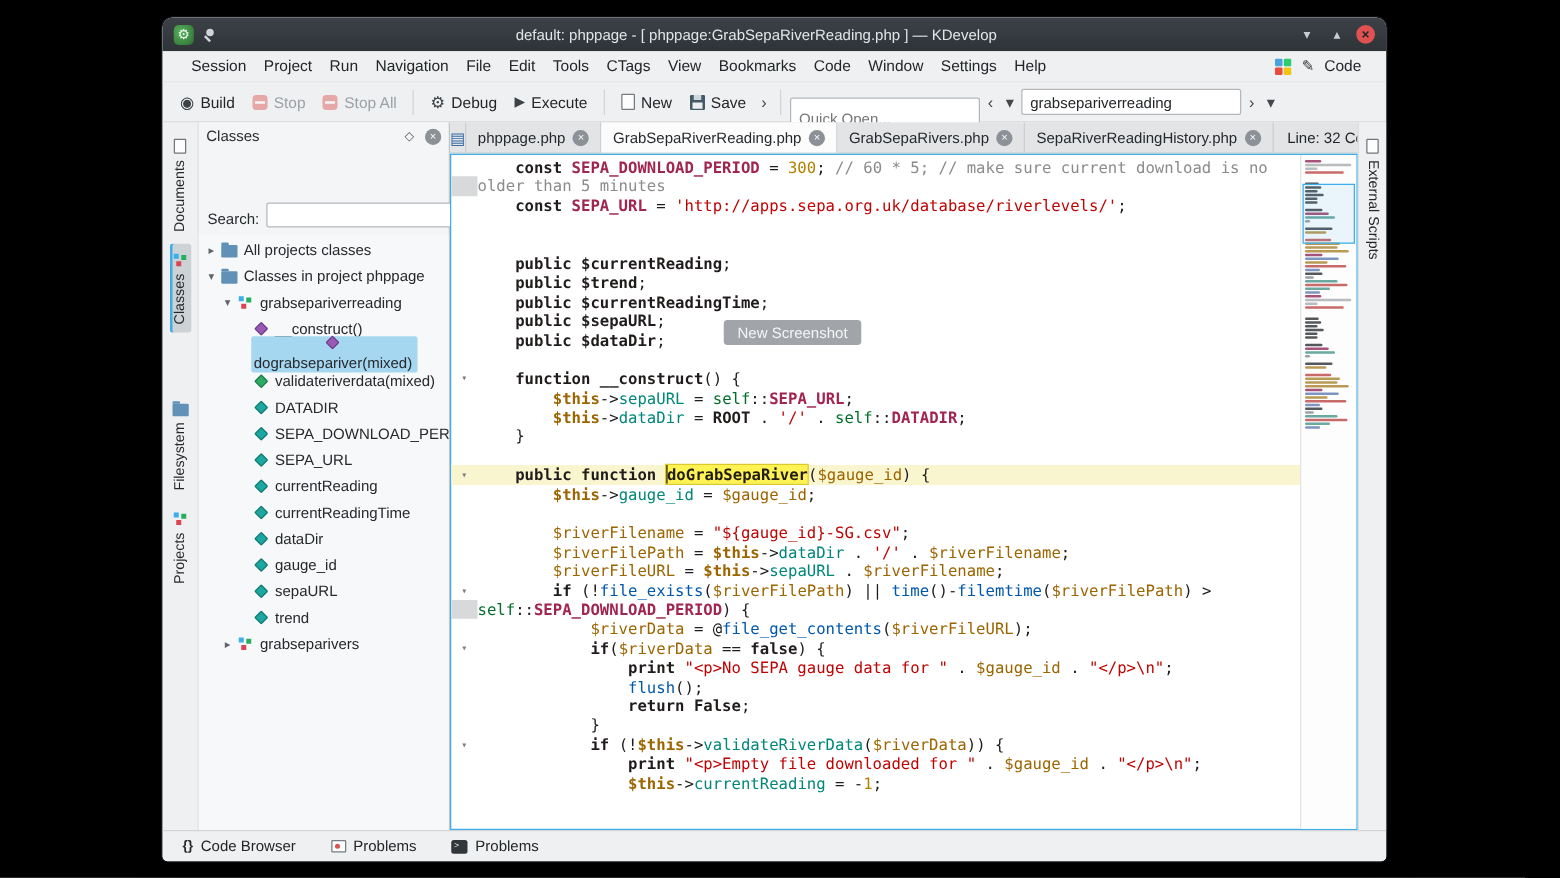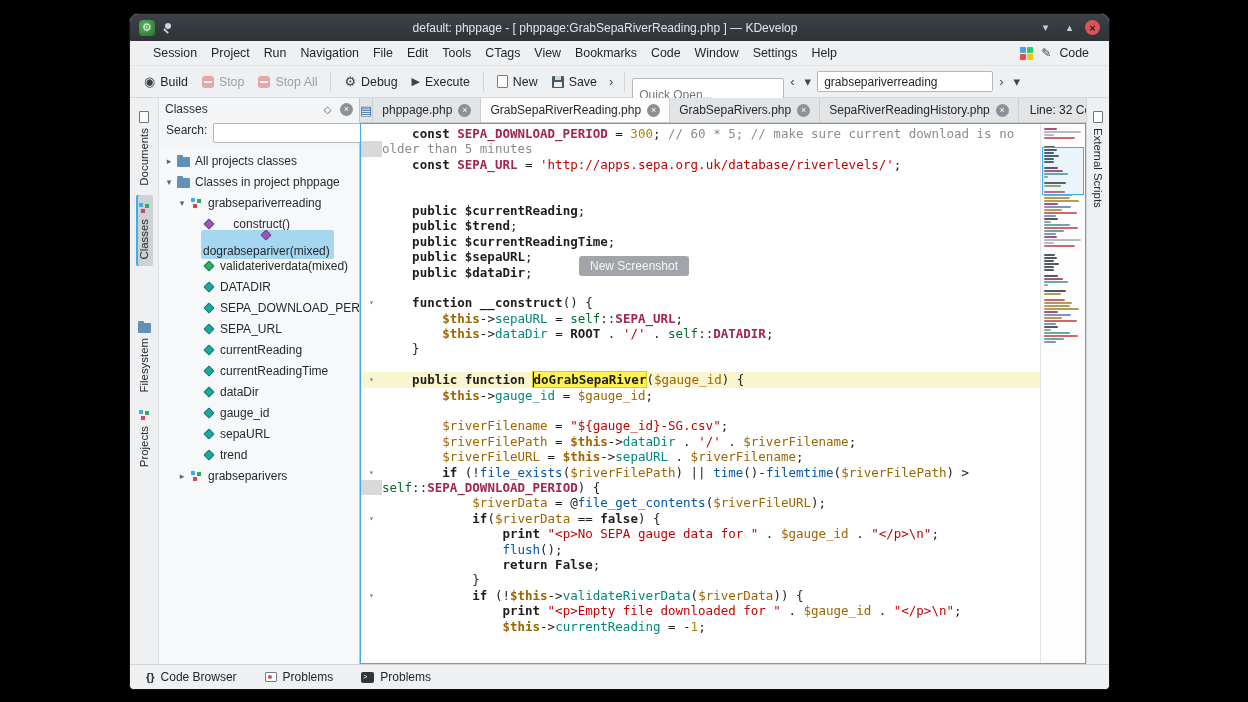--- a/index.html
+++ b/index.html
@@ -71,21 +71,21 @@
   .dia.method{background:#9b59b6;border:1px solid #6f3f86;}
   .dia.method2{background:#2eac66;border:1px solid #1e7a47;}
   .dia.field{background:#1ca8a0;border:1px solid #127a74;}
 
   
   .classes-panel{width:202px;flex:none;display:flex;flex-direction:column;background:#f4f5f6;border-left:1px solid #dcdee0;border-right:1px solid #c4c7c9;}
   .panel-header{height:22px;flex:none;display:flex;align-items:center;gap:5px;padding:0 6px;font-size:12px;color:#2b2e31;}
   .panel-header .sp{flex:1;}
   .ph-btn{width:15px;height:15px;display:flex;align-items:center;justify-content:center;color:#5a5f63;font-size:10px;}
   .ph-close{width:13px;height:13px;border-radius:50%;background:#8b9196;color:#fff;font-size:9px;display:flex;align-items:center;justify-content:center;}
-  .panel-search{display:flex;align-items:flex-start;gap:6px;padding:3px 7px 5px 7px;font-size:12px;color:#26292c;flex:none;}
+  .panel-search{display:flex;align-items:flex-end;gap:6px;padding:3px 7px 5px 7px;font-size:12px;color:#26292c;flex:none;margin-top:39px;}
   .panel-search input{flex:1;height:20px;background:#fff;border:1px solid #b4b8bb;border-radius:2px;font-family:"Liberation Sans",sans-serif;font-size:12px;padding:0 4px;}
   .tree{flex:1;overflow:hidden;font-size:12px;color:#26292c;background:#f7f8f9;padding-top:2px;}
   .trow{height:21px;display:flex;align-items:center;}
   .texp{width:12px;flex:none;text-align:center;color:#5f6468;font-size:9px;}
   .trow-inner{display:flex;align-items:center;gap:5px;padding:1px 4px 1px 2px;border-radius:2px;white-space:nowrap;text-align:center;}
   .trow.selected .trow-inner{background:#a6d7f1;flex-direction:column;}
 
   
   .editor-col{flex:1;display:flex;flex-direction:column;min-width:0;}
   .tabbar{height:25px;flex:none;display:flex;align-items:stretch;font-size:12px;background:#e2e4e6;border-bottom:1px solid #c6c9cb;}

